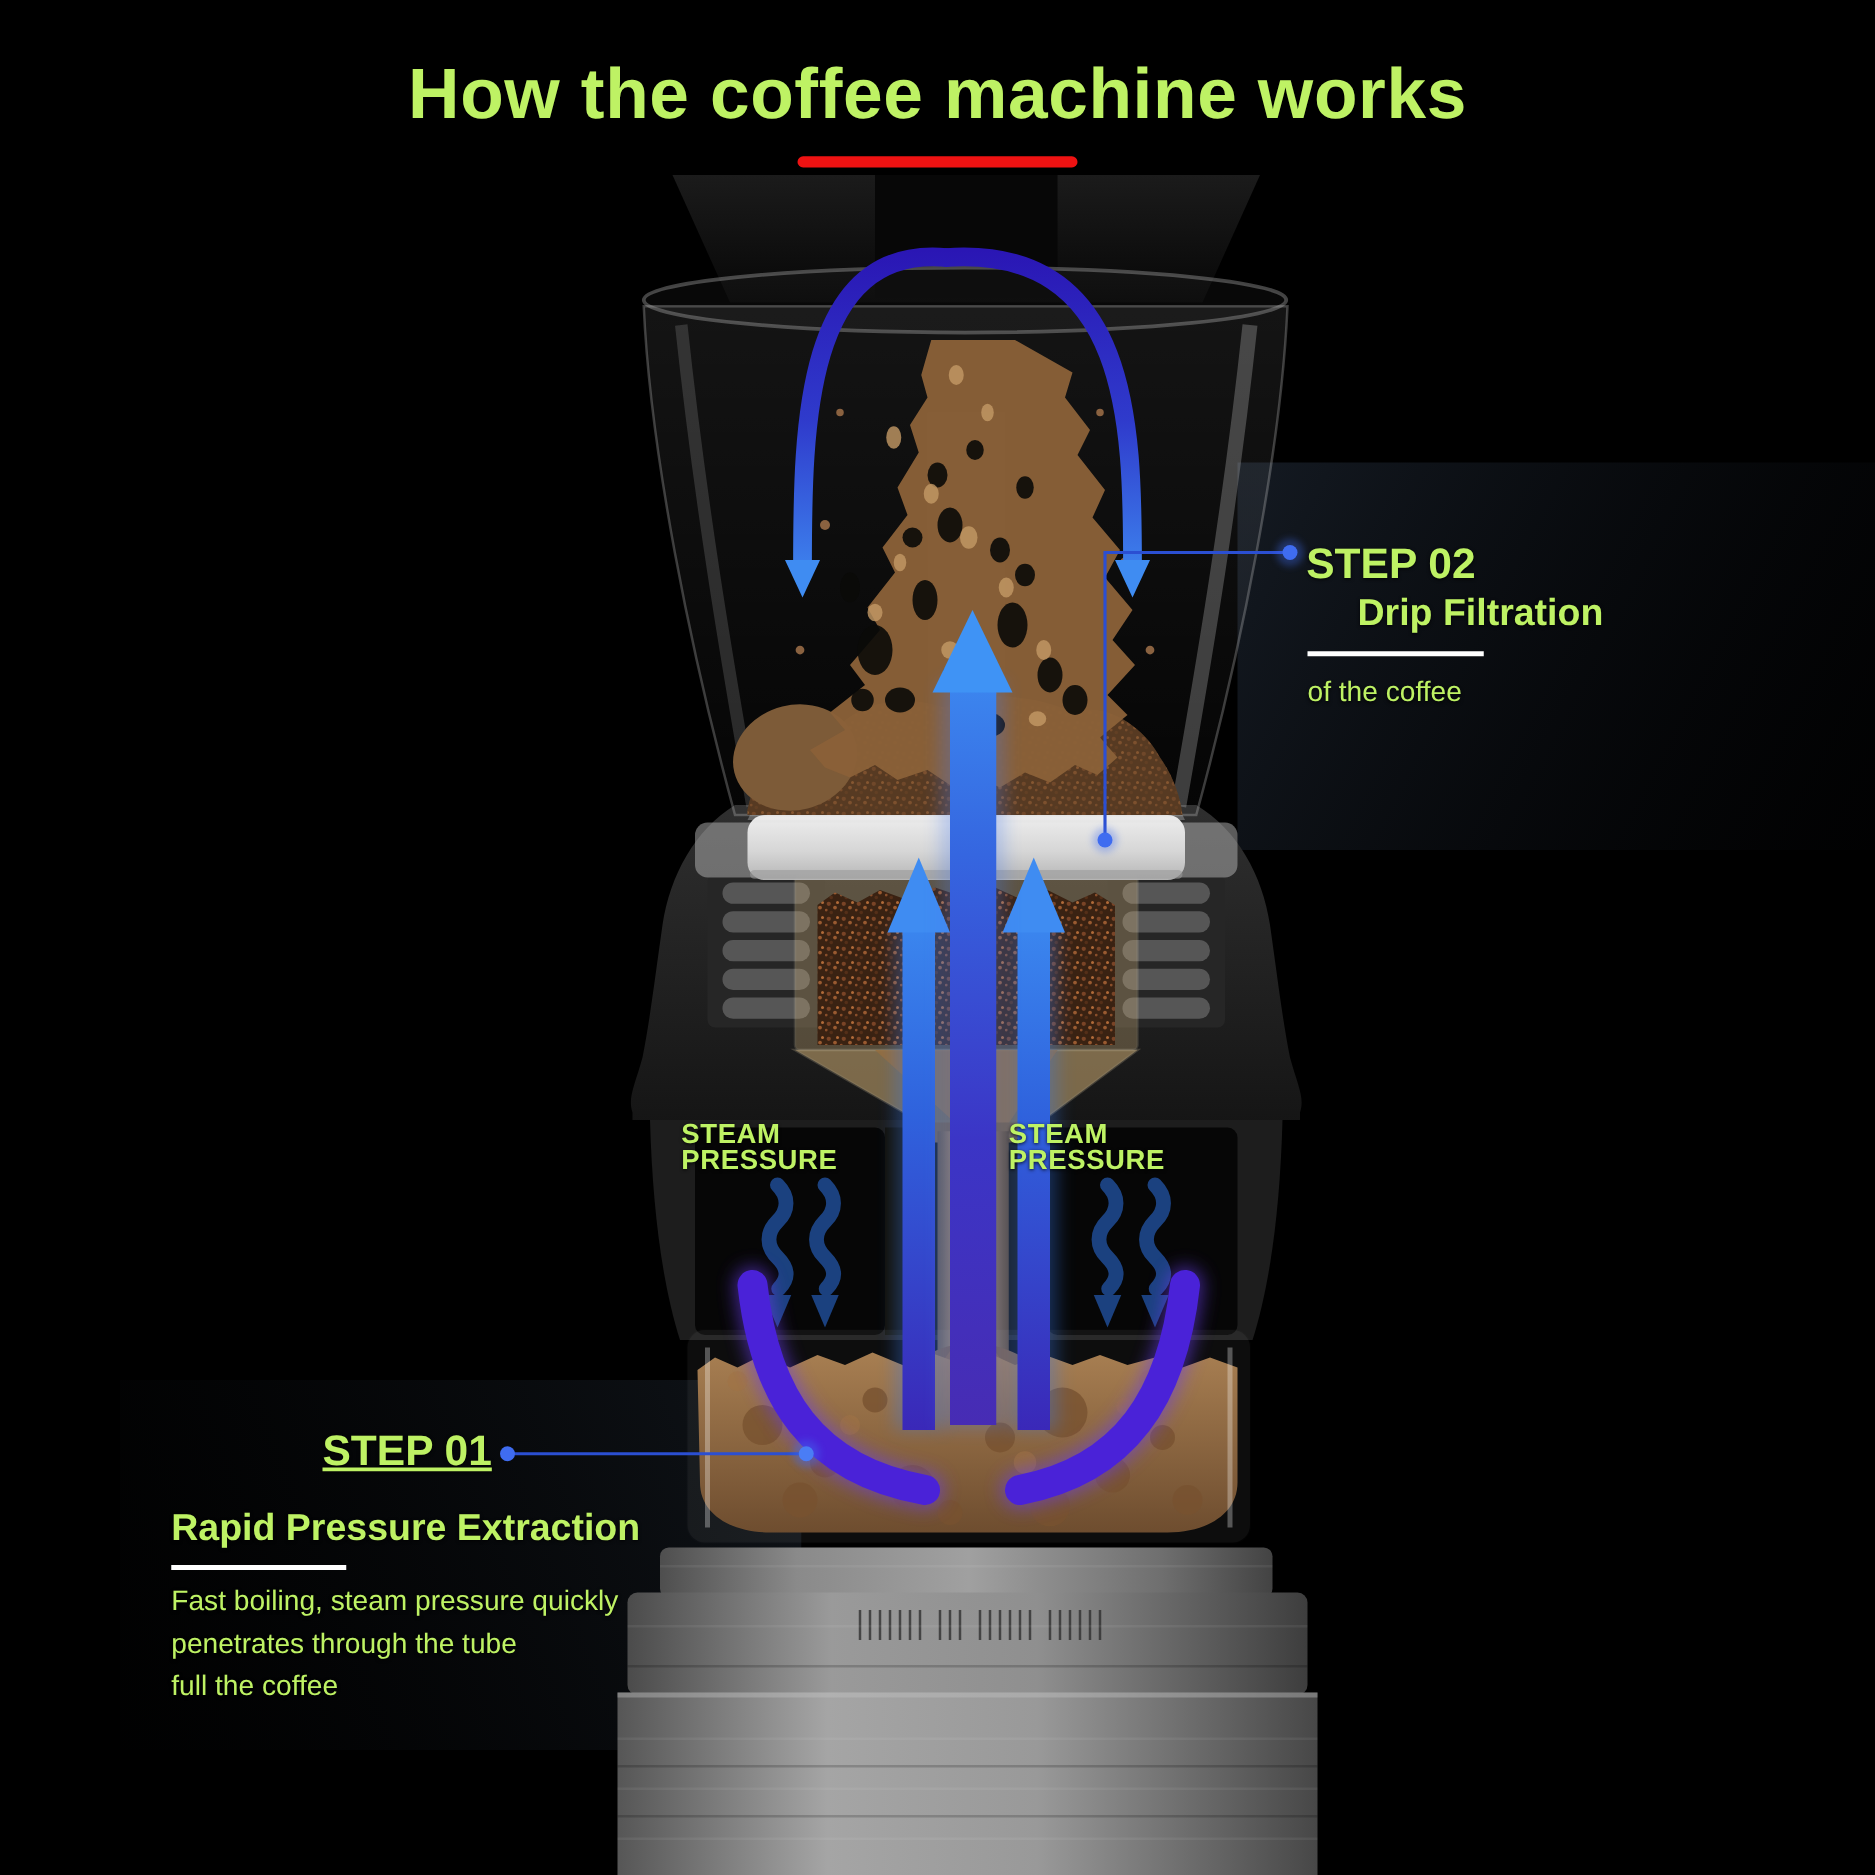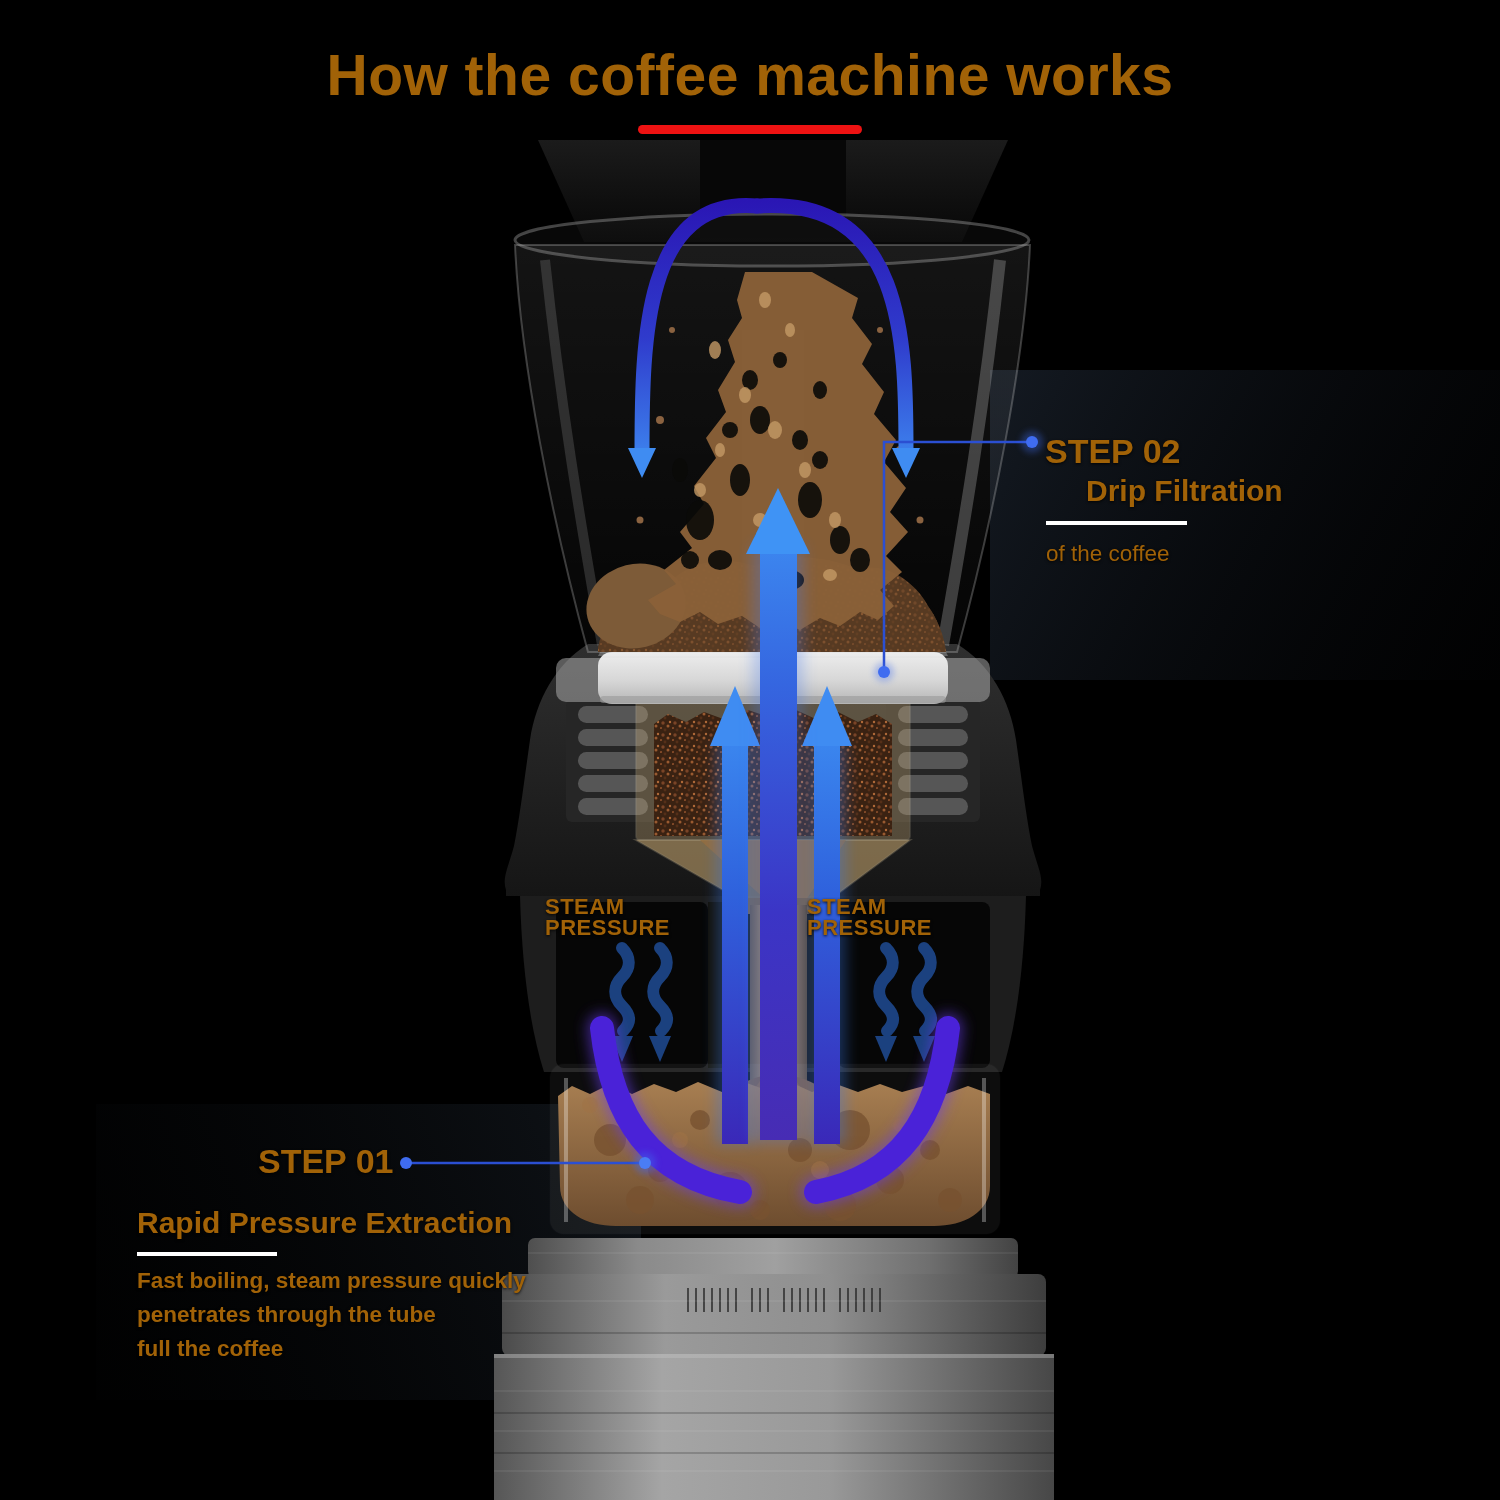--- a/index.html
+++ b/index.html
@@ -1,33 +1,33 @@
 <!DOCTYPE html>
 <html><head>
 <meta charset="utf-8">
 <style>
   html,body{margin:0;padding:0;background:#000;}
   #stage{position:relative;width:1500px;height:1500px;background:#000;overflow:hidden;
          font-family:"Liberation Sans",sans-serif;}
   .abs{position:absolute;}
-  .txt{color:#a16207;text-shadow:0 1px 3px rgba(0,0,0,.85);white-space:nowrap;}
+  .txt{color:#bef264;text-shadow:0 1px 3px rgba(0,0,0,.85);white-space:nowrap;}
   #machine-svg{position:absolute;left:0;top:0;width:1500px;height:1500px;}
 
   #title{left:0;top:42px;width:1500px;text-align:center;font-size:57px;font-weight:700;letter-spacing:0.5px;}
   #red-divider{left:638px;top:125px;width:224px;height:9px;border-radius:5px;}
 
   #s2-label{left:1045px;top:420px;font-size:34px;font-weight:700;margin-top:12px;}
   #s2-head{left:1046px;top:474px;font-size:30px;font-weight:700;margin-left:40px;}
   #s2-rule{left:1046px;top:521px;width:141px;height:4px;background:#ffffff;}
   #s2-body{left:1046px;top:537px;font-size:22.5px;line-height:33px;font-weight:400;}
 
-  #s1-label{left:258px;top:1142px;font-size:34px;font-weight:700;}
+  #s1-label{left:258px;top:1142px;font-size:34px;font-weight:700;text-decoration:underline;}
   #s1-head{left:137px;top:1206px;font-size:30px;font-weight:700;}
   #s1-rule{left:137px;top:1252px;width:140px;height:4px;background:#ffffff;}
-  #s1-body{left:137px;top:1264px;font-size:22.5px;line-height:34px;font-weight:700;}
+  #s1-body{left:137px;top:1264px;font-size:22.5px;line-height:34px;font-weight:400;}
 
   .steam{width:200px;text-align:left;font-size:22px;font-weight:700;line-height:20.5px;letter-spacing:.5px;}
   #steam-left{left:545px;top:897px;}
   #steam-right{left:807px;top:897px;}
 </style>
 </head>
 <body>
 
 <div id="stage">
 

